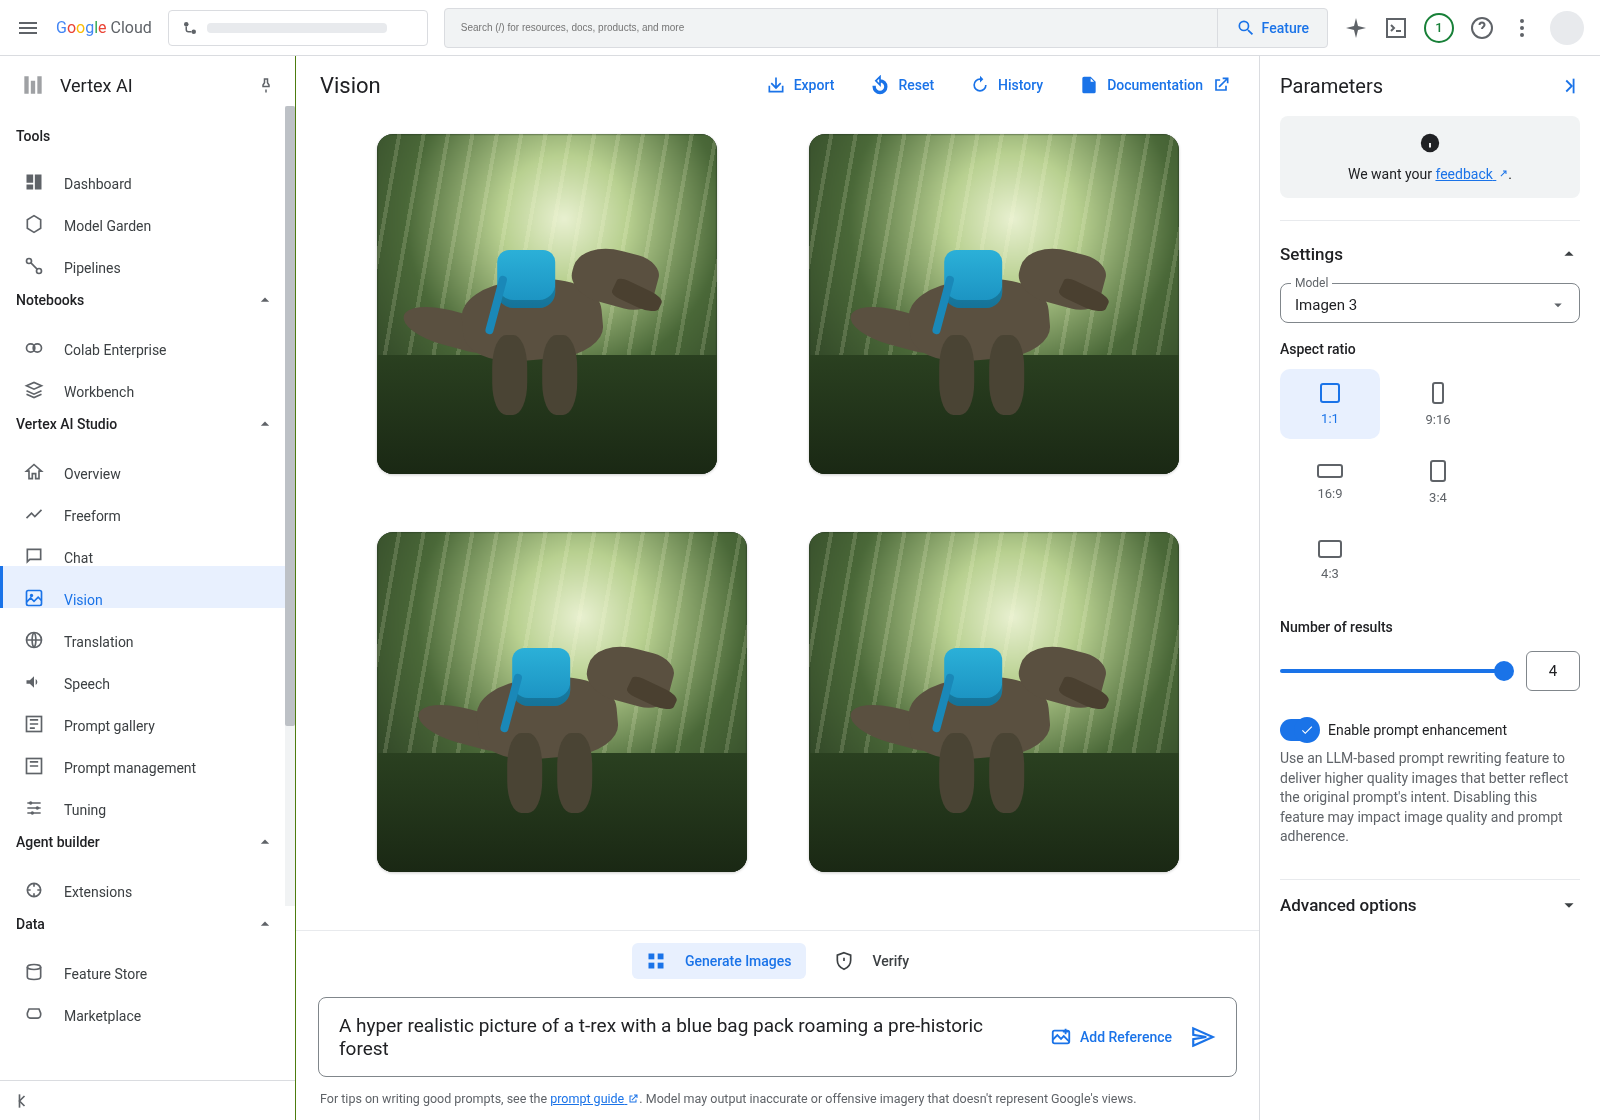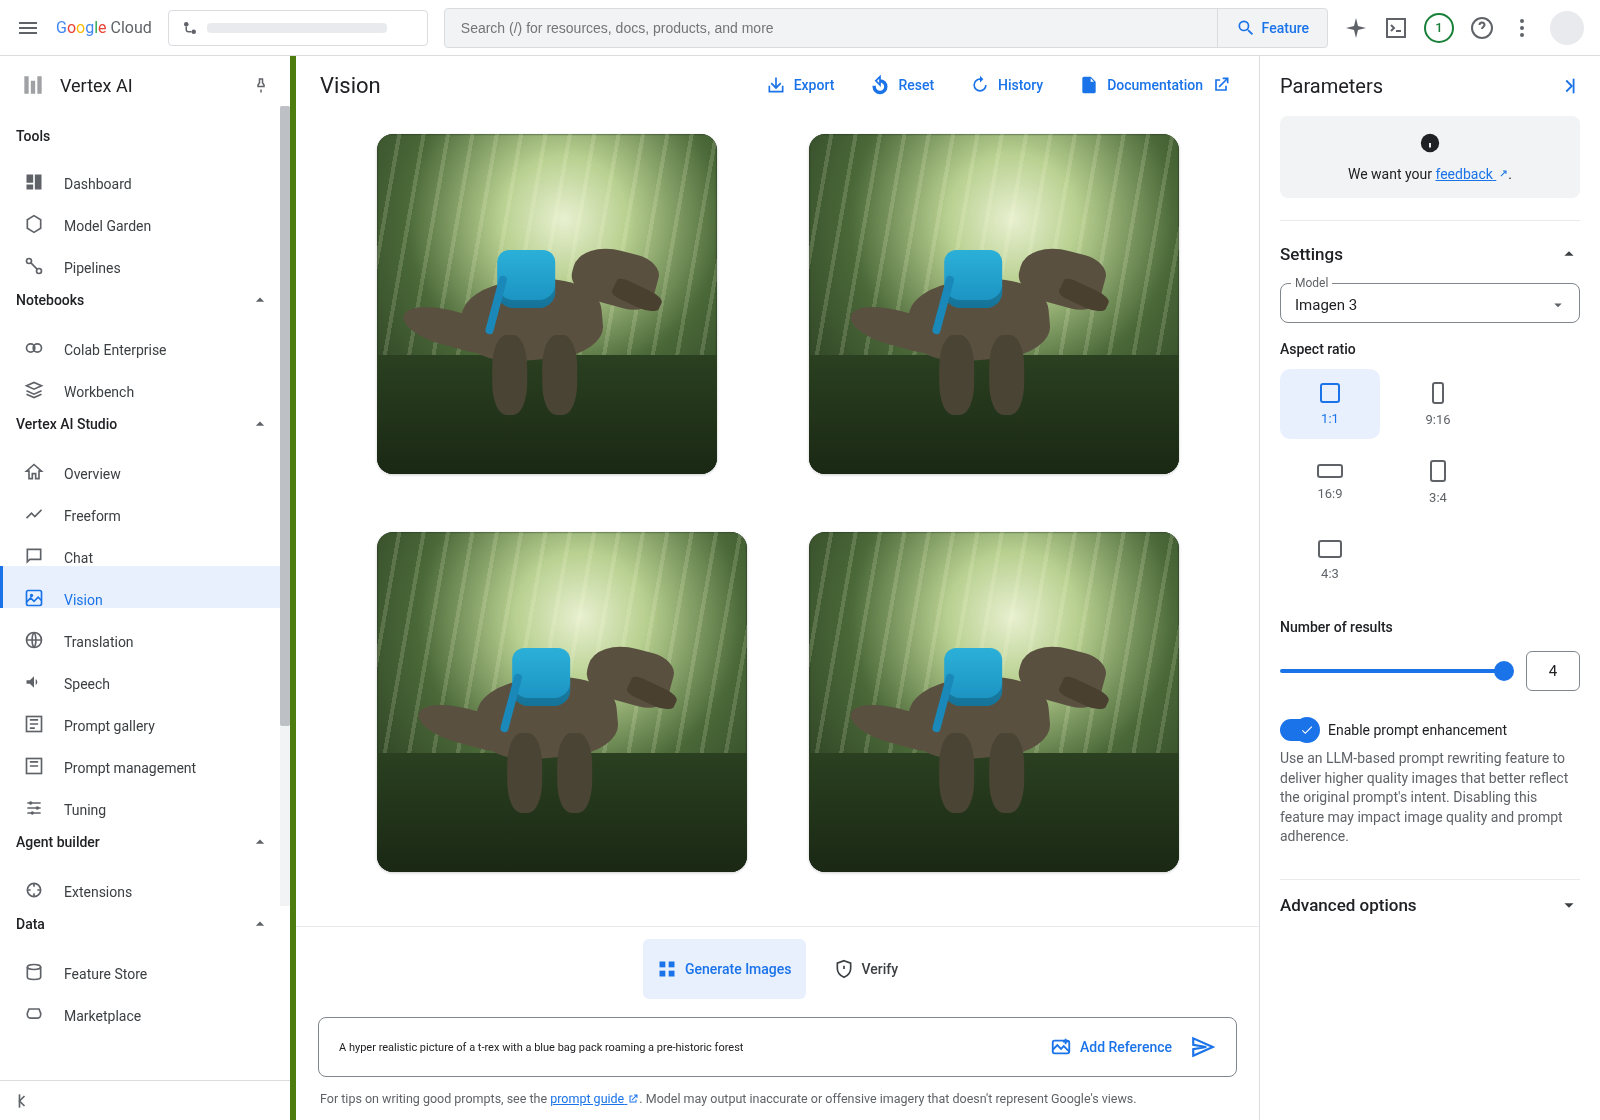--- a/index.html
+++ b/index.html
@@ -6,29 +6,29 @@
 body { font-family: 'Google Sans', Roboto, Arial, sans-serif; font-size: 14px; color: #202124; background: #fff; width: 1600px; height: 1120px; overflow: hidden; }
 .topbar { height: 56px; display: flex; align-items: center; padding: 0 16px; border-bottom: 1px solid #dadce0; gap: 16px; }
 .menu-icon { width: 24px; height: 24px; cursor: pointer; color: #5f6368; }
 .logo-wrap { display: flex; align-items: center; gap: 6px; cursor: pointer; }
 .gcloud-logo { font-size: 16px; font-weight: 400; color: #5f6368; }
 .gcloud-logo .g1 { color: #4285f4; } .gcloud-logo .g2 { color: #ea4335; } .gcloud-logo .g3 { color: #fbbc05; } .gcloud-logo .g4 { color: #4285f4; } .gcloud-logo .g5 { color: #34a853; } .gcloud-logo .g6 { color: #ea4335; }
 .gcloud-logo .cloud { color: #5f6368; margin-left: 4px; }
 .project-pill { height: 36px; border: 1px solid #dadce0; border-radius: 4px; width: 260px; display: flex; align-items: center; padding: 0 12px; gap: 8px; cursor: pointer; }
 .project-pill .redact { background: #e8eaed; height: 10px; width: 180px; border-radius: 4px; }
 .searchbar { flex: 1; display: flex; border: 1px solid #dadce0; border-radius: 4px; height: 40px; background: #f1f3f4; }
-.searchbar input { flex: 1; border: none; background: transparent; padding: 0 16px; font-size: 14px; outline: none; }
+.searchbar input { flex: 1; border: none; background: transparent; padding: 0 16px; font-size: 10px; outline: none; }
 .searchbar .sbtn { display: flex; align-items: center; gap: 6px; padding: 0 18px; border-left: 1px solid #dadce0; color: #1a73e8; font-weight: 500; cursor: pointer; }
 .top-icons { display: flex; align-items: center; gap: 16px; }
 .top-icons .ic { width: 24px; height: 24px; color: #5f6368; cursor: pointer; display:flex; align-items:center; justify-content:center;}
 .badge-circ { width: 30px; height: 30px; border: 2px solid #188038; border-radius: 50%; display: flex; align-items: center; justify-content: center; color: #188038; font-weight: 500; font-size:13px;}
 .avatar { width: 34px; height: 34px; background: #e8eaed; border-radius: 50%; }
 .body-row { display: flex; height: calc(100% - 56px); }
 
-.sidebar { width: 296px; border-right: 6px solid #4d7c0f; display: flex; flex-direction: column; position: relative; }
+.sidebar { width: 296px; border-right: 1px solid #4d7c0f; display: flex; flex-direction: column; position: relative; }
 .sidebar-scroll-track { position: absolute; right: 0; top: 50px; width: 10px; height: 800px; background: #f1f3f4; }
 .sidebar-scroll-thumb { position: absolute; right: 0; top: 50px; width: 10px; height: 620px; background: #bdc1c6; border-radius: 2px; }
 .side-head { height: 58px; display: flex; align-items: center; padding: 0 20px; gap: 14px; }
 .side-head .title { font-size: 18px; font-weight: 400; flex:1;}
 .side-head svg { width: 26px; height: 26px; color: #5f6368; }
 .side-head .pin { color: #5f6368; width:18px; height:18px; cursor:pointer;}
 .side-section-label { padding: 14px 20px 6px 16px; font-size: 14px; color: #202124; font-weight: 500; display:flex; align-items:center; justify-content:space-between;}
 .side-section-label .chev { color:#5f6368; }
 .side-item { height: 42px; display: flex; align-items: flex-end; padding: 0 38px 0 24px; gap: 18px; font-size: 14px; color: #3c4043; cursor: pointer; }
 .side-item.selected { background: #e8f0fe; color: #1a73e8; border-left: 3px solid #1a73e8; padding-left: 21px;}
@@ -53,25 +53,25 @@
 .trex .body { position: absolute; width: 140px; height: 80px; background: #5a5040; border-radius: 40% 45% 35% 40%; left: 40px; top: 60px; transform: rotate(-5deg); }
 .trex .head { position: absolute; width: 85px; height: 55px; background: #5a5040; border-radius: 50% 30% 30% 40%; left: 150px; top: 30px; transform: rotate(15deg);}
 .trex .jaw { position: absolute; width: 50px; height: 20px; background: #4a4030; left: 190px; top: 66px; border-radius: 20% 30% 40% 20%; transform: rotate(25deg);}
 .trex .tail { position: absolute; width: 90px; height: 35px; background: #5a5040; left: -20px; top: 90px; border-radius: 50% 20% 20% 50%; transform: rotate(15deg);}
 .trex .leg1 { position: absolute; width: 35px; height: 80px; background: #4a4434; left: 70px; top: 115px; border-radius: 40%;}
 .trex .leg2 { position: absolute; width: 35px; height: 80px; background: #4a4434; left: 120px; top: 115px; border-radius: 40%;}
 .trex .bag { position: absolute; width: 58px; height: 58px; background: linear-gradient(#2bb0d8,#1a90c0); left: 75px; top: 30px; border-radius: 12px 12px 16px 16px; box-shadow: inset 0 -8px rgba(0,0,0,.2);}
 .trex .strap { position: absolute; width: 8px; height: 60px; background: #1a88b8; left: 70px; top: 55px; border-radius: 4px; transform: rotate(15deg);}
 
 .tabs-bar { padding: 12px 0; display:flex; gap: 14px; justify-content:center; border-top: 1px solid #e8eaed;}
-.tab-pill { display:flex; align-items:center; gap:8px; padding: 20px 14px; border-radius: 6px; font-weight:500; cursor:pointer; color:#3c4043;}
+.tab-pill { display:flex; align-items:center; gap:19px; padding: 8px 14px; border-radius: 6px; font-weight:500; cursor:pointer; color:#3c4043;}
 .tab-pill.active { background:#e8f0fe; color:#1a73e8;}
 .tab-pill svg { width:20px; height:20px;}
 .prompt-box { margin: 6px 22px 10px; border: 1px solid #80868b; border-radius: 8px; display: flex; align-items: center; padding: 16px 20px; gap: 18px;}
-.prompt-box .ptxt { flex: 1; font-size: 11px; }
+.prompt-box .ptxt { flex: 1; font-size: 19px; }
 .addref { display:flex; align-items:center; gap:8px; color:#1a73e8; font-weight:500; cursor:pointer;}
 .send-ic { color:#1a73e8; width:26px; height:26px; cursor:pointer;}
 .foot-note { padding: 4px 24px 14px; font-size: 12.5px; color:#5f6368;}
 .foot-note a { color:#1a73e8; text-decoration:underline;}
 
 .rpanel { width: 340px; display: flex; flex-direction: column; padding: 18px 20px; overflow:auto;}
 .rhead { display:flex; align-items:center; justify-content:space-between;}
 .rhead .rtitle { font-size:20px; font-weight:400;}
 .feedback-box { background:#f1f3f4; border-radius:8px; padding:16px; display:flex; align-items:center; gap:12px; margin-top:18px;flex-direction:column;}
 .feedback-box .fic { width:22px; height:22px;}

